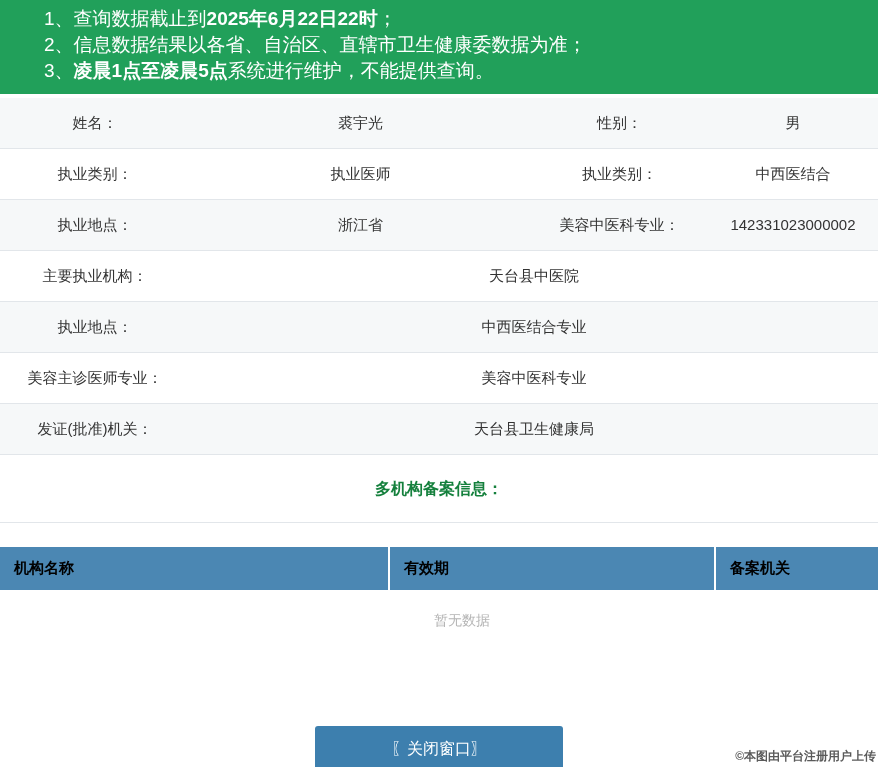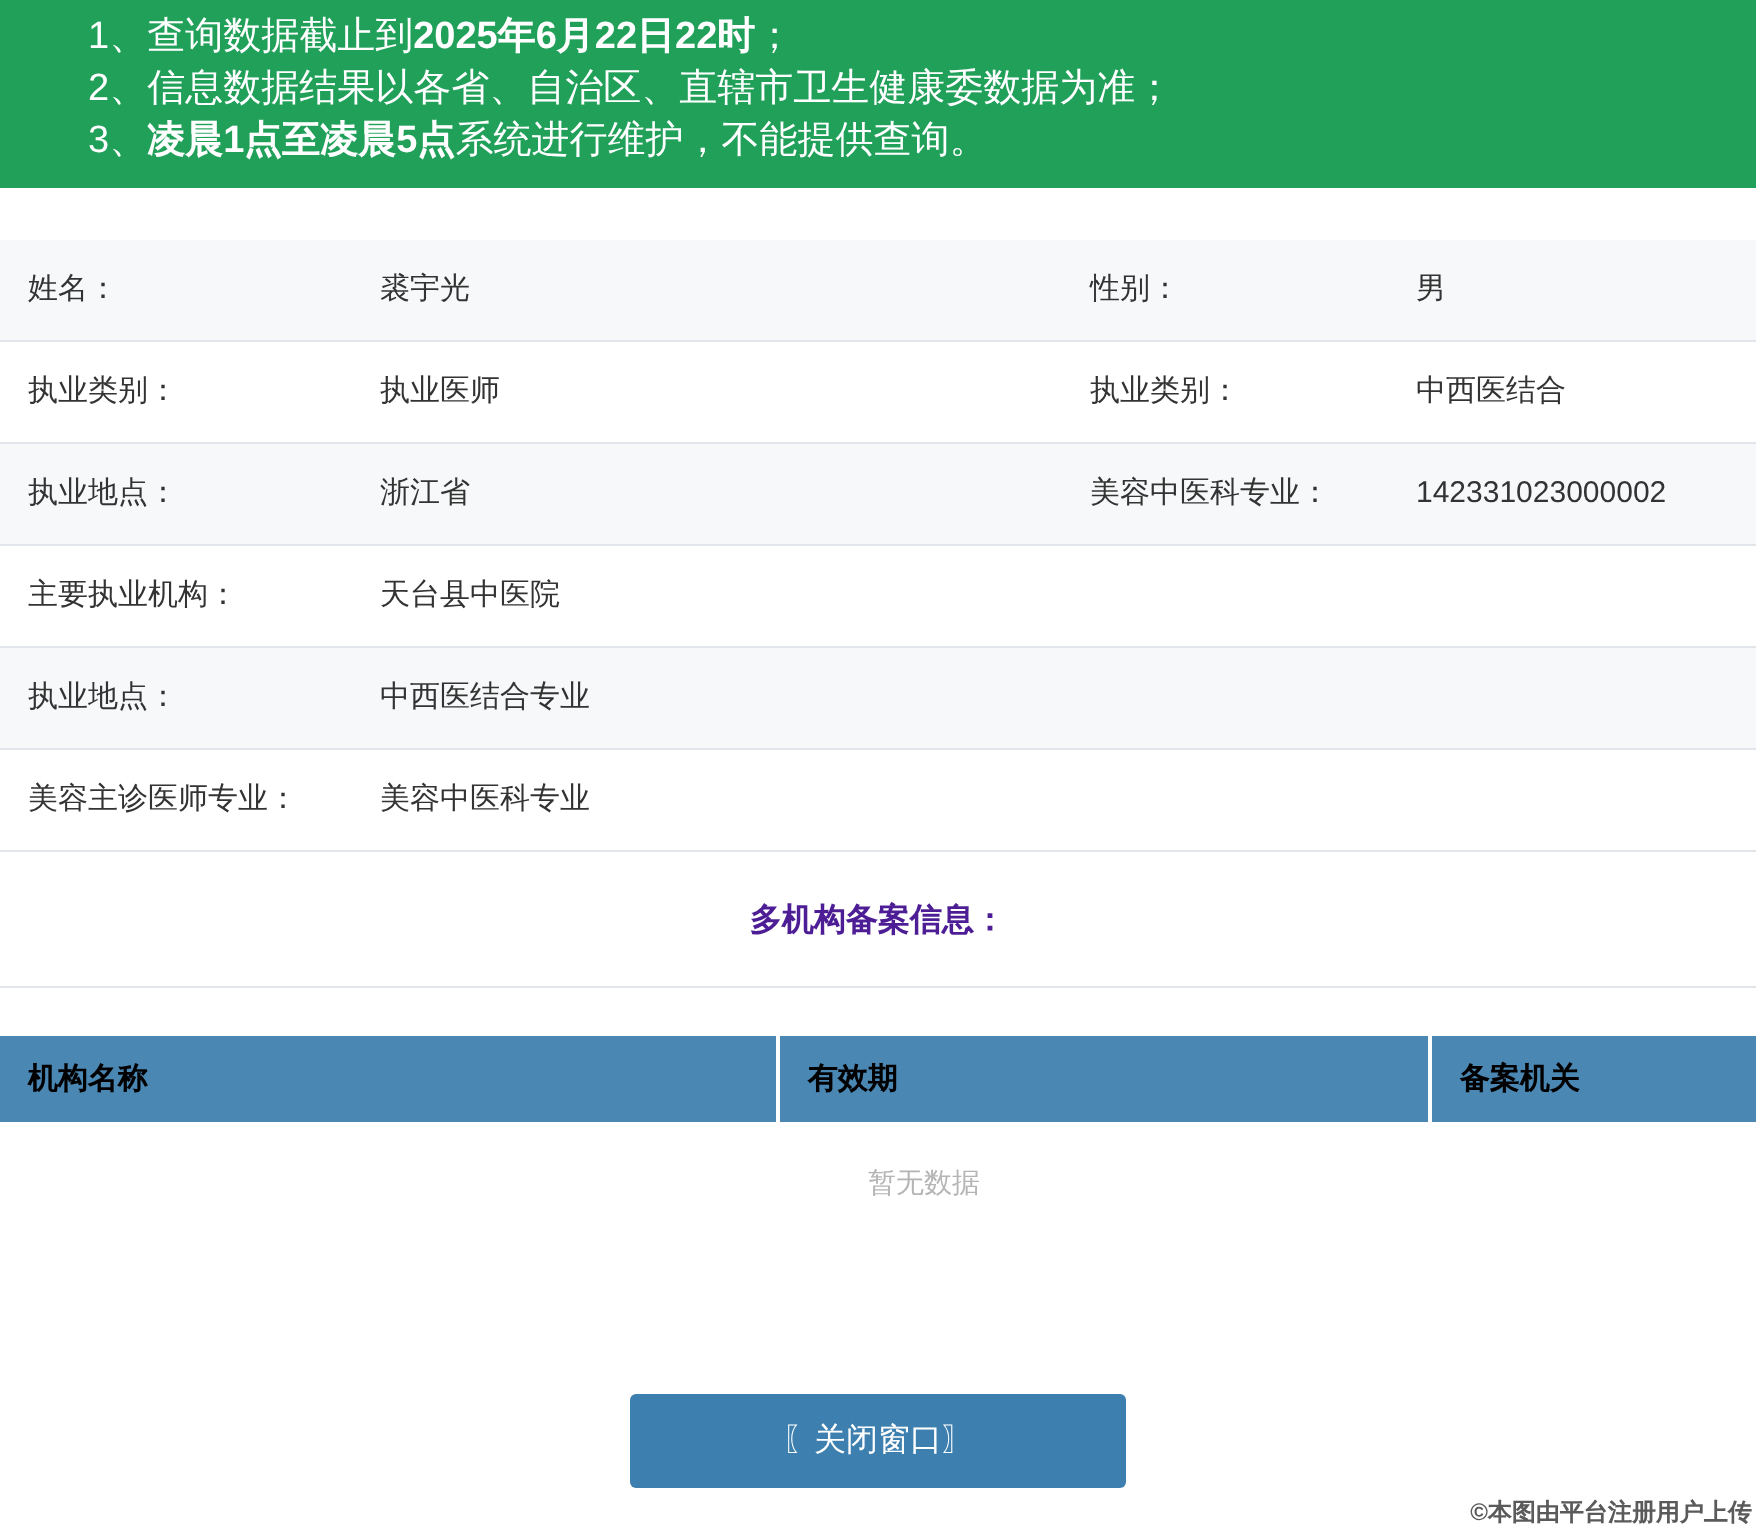--- a/index.html
+++ b/index.html
@@ -30,23 +30,24 @@
     line-height: 26px;
     padding-left: 44px;
     white-space: nowrap;
   }
   .notice-line .bold {
     font-weight: bold;
   }
 
   
   .info-wrap {
-    padding-top: 26px;
-    position: relative;
-    z-index: 2;
+    padding-top: 4px;
+    position: relative;
+    z-index: 2;
+    text-align: center;
   }
   table.info {
     width: 878px;
     border-collapse: collapse;
     table-layout: fixed;
   }
   table.info tr {
     border-bottom: 1px solid #e2e6ea;
   }
   table.info td {
@@ -75,21 +76,21 @@
   }
   tr.plain td {
     background: #ffffff;
   }
 
   
   .multi-title {
     text-align: center;
     font-weight: bold;
     font-size: 16px;
-    color: #4c1d95;
+    color: #15803d;
     padding: 24px 0 22px 0;
     background: #ffffff;
     border-bottom: 1px solid #e2e6ea;
     position: relative;
     z-index: 2;
   }
   table.orgs {
     width: 878px;
     border-collapse: collapse;
     table-layout: fixed;
@@ -207,20 +208,24 @@
         <td class="lbl">主要执业机构：</td>
         <td class="val" colspan="3">天台县中医院</td>
       </tr>
       <tr class="shade">
         <td class="lbl">执业地点：</td>
         <td class="val" colspan="3">中西医结合专业</td>
       </tr>
       <tr class="plain">
         <td class="lbl">美容主诊医师专业：</td>
         <td class="val" colspan="3">美容中医科专业</td>
+      </tr>
+      <tr class="shade">
+        <td class="lbl">发证(批准)机关：</td>
+        <td class="val" colspan="3">天台县卫生健康局</td>
       </tr>
     </tbody>
   </table>
 </div>
 
 <div class="multi-title">多机构备案信息：</div>
 
 <table class="orgs">
   <thead>
     <tr>

